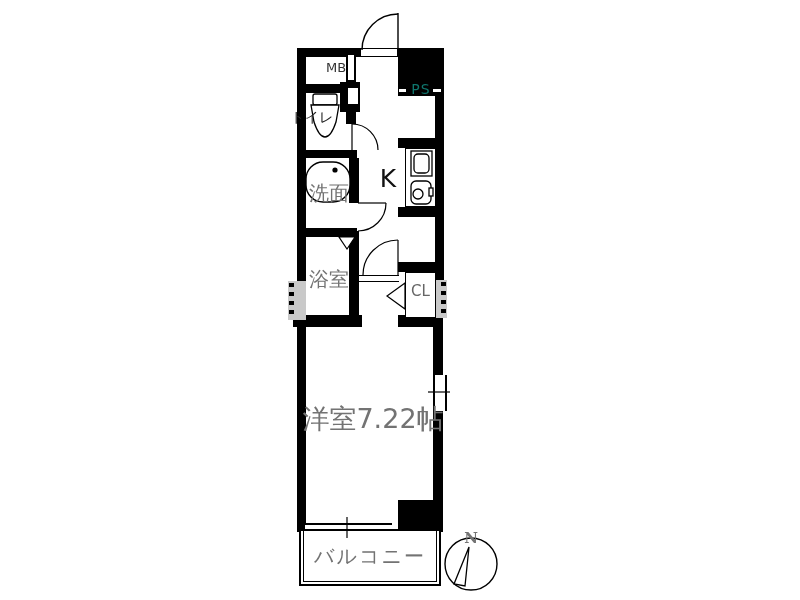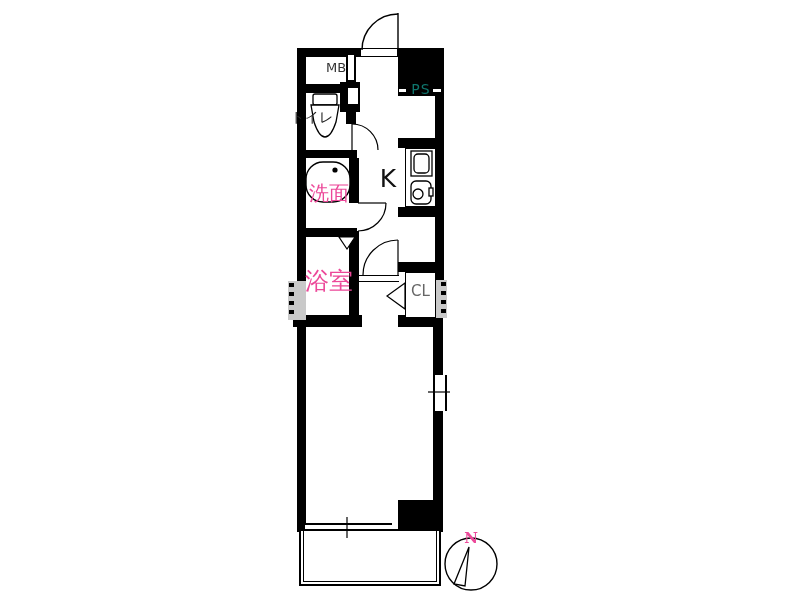--- a/index.html
+++ b/index.html
@@ -12,21 +12,21 @@
     overflow: hidden;
   }
   .wall { position: absolute; background: #000; }
   .white { position: absolute; background: #fff; }
   .hatch { position: absolute; background: #c9c9c9; }
   .hatch .dashes {
     position: absolute; top: 2px; bottom: 2px; width: 5px;
     background: repeating-linear-gradient(180deg, #000 0 4px, transparent 4px 9px);
   }
   .label {
-    position: absolute; text-align: center; color: #ec4899;
+    position: absolute; text-align: center; color: #737373;
     line-height: 1.1; white-space: nowrap; z-index: 30;
   }
   svg.overlay { position: absolute; left: 0; top: 0; z-index: 20; }
   .thresh { position: absolute; background: #fff; border-top: 1.5px solid #000; border-bottom: 1.5px solid #000; }
   .balcony-outer { position: absolute; background: #fff; border: 2px solid #000; }
   .balcony-inner { position: absolute; border: 1px solid #000; border-top: none; }
 </style>
 </head>
 <body>
 
@@ -134,23 +134,25 @@
   <div class="label" style="left:306px;top:61px;width:60px;font-size:13px;color:#333">MB</div>
 
   <div class="label" style="left:398px;top:82px;width:46px;font-size:14px;color:#0f766e;letter-spacing:1px">PS</div>
   <div class="white" style="left:399px;top:89px;width:7px;height:3px;z-index:31"></div>
   <div class="white" style="left:433px;top:89px;width:8px;height:3px;z-index:31"></div>
 
   <div class="label" style="left:288px;top:110px;width:48px;font-size:14px;color:#222">トイレ</div>
 
   <div class="label" style="left:302px;top:182px;width:54px;font-size:20px">洗面</div>
 
-  <div class="label" style="left:302px;top:268px;width:54px;font-size:24px">浴室</div>
+  <div class="label" style="left:302px;top:268px;width:54px;font-size:20px">浴室</div>
 
   <div class="label" style="left:374px;top:165px;width:28px;font-size:25px;color:#111">K</div>
 
   <div class="label" style="left:405px;top:283px;width:31px;font-size:15px;color:#666">CL</div>
 
+  <div class="label" style="left:298px;top:404px;width:150px;font-size:27px">洋室7.22帖</div>
 
+  <div class="label" style="left:299px;top:545px;width:142px;font-size:20px;letter-spacing:2px">バルコニー</div>
 
   <div class="label" style="left:459px;top:530px;width:24px;font-size:15px;font-weight:bold;font-family:'DejaVu Serif','Liberation Serif',serif">N</div>
 
 </div>
 
 </body></html>

